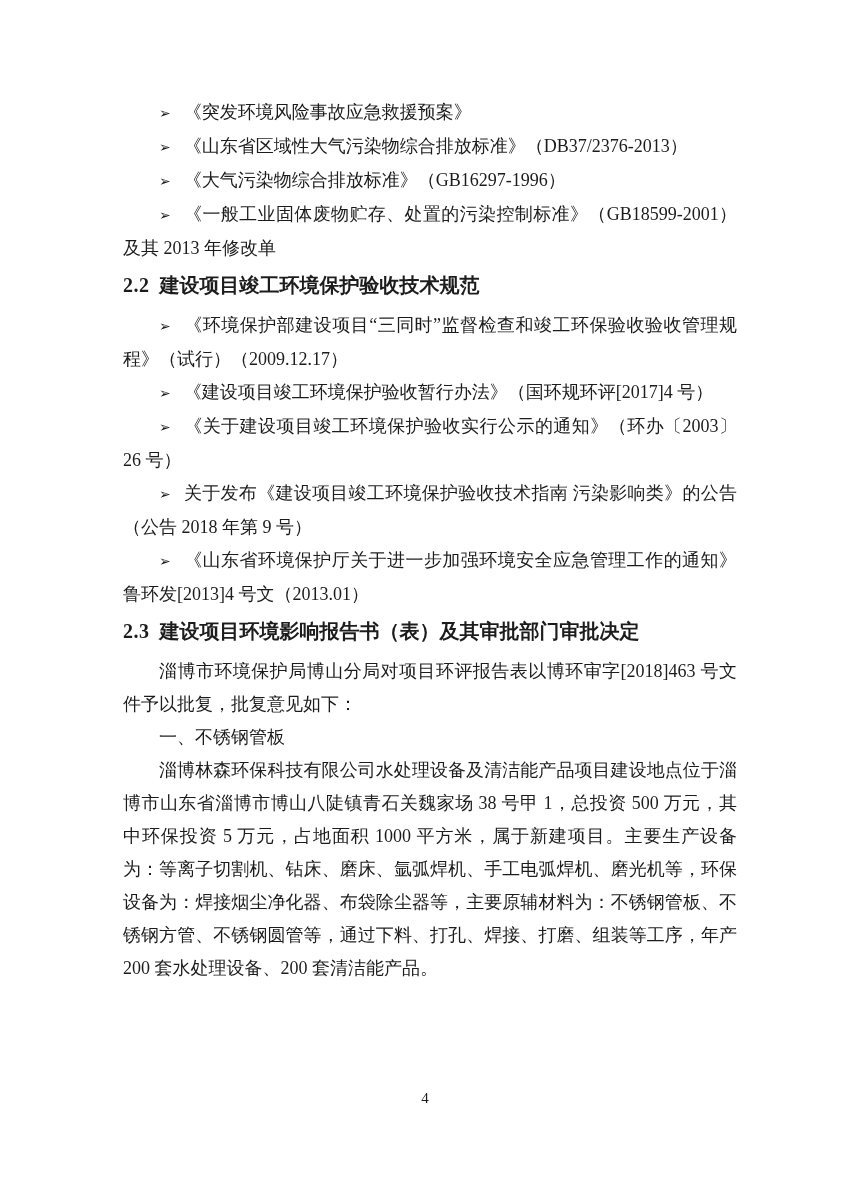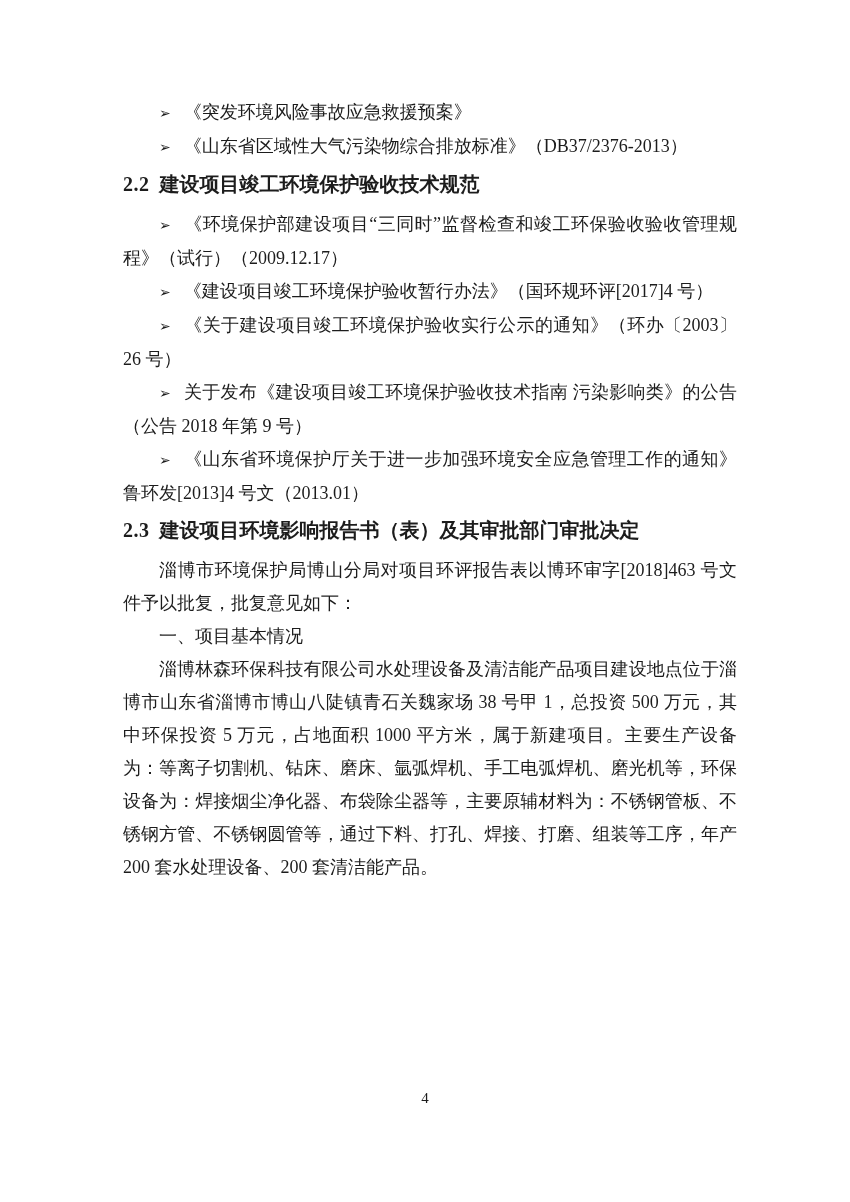--- a/index.html
+++ b/index.html
@@ -57,27 +57,29 @@
     color: #1c1c1c;
   }
 </style>
 </head>
 <body>
 
 <div class="page">
   <div class="doc-body" id="doc-body">
       <p class="para bullet"><span class="arrow">➢</span><span>《突发环境风险事故应急救援预案》</span></p>
       <p class="para bullet"><span class="arrow">➢</span><span>《山东省区域性大气污染物综合排放标准》（DB37/2376-2013）</span></p>
+      <p class="para bullet"><span class="arrow">➢</span><span>《大气污染物综合排放标准》（GB16297-1996）</span></p>
+      <p class="para bullet"><span class="arrow">➢</span><span>《一般工业固体废物贮存、处置的污染控制标准》（GB18599-2001）及其 2013 年修改单</span></p>
       <h2 class="heading"><span class="h-num">2.2</span><span>建设项目竣工环境保护验收技术规范</span></h2>
       <p class="para bullet"><span class="arrow">➢</span><span>《环境保护部建设项目“三同时”监督检查和竣工环保验收验收管理规程》（试行）（2009.12.17）</span></p>
       <p class="para bullet"><span class="arrow">➢</span><span>《建设项目竣工环境保护验收暂行办法》（国环规环评[2017]4 号）</span></p>
       <p class="para bullet"><span class="arrow">➢</span><span>《关于建设项目竣工环境保护验收实行公示的通知》（环办〔2003〕26 号）</span></p>
       <p class="para bullet"><span class="arrow">➢</span><span>关于发布《建设项目竣工环境保护验收技术指南 污染影响类》的公告（公告 2018 年第 9 号）</span></p>
       <p class="para bullet"><span class="arrow">➢</span><span>《山东省环境保护厅关于进一步加强环境安全应急管理工作的通知》鲁环发[2013]4 号文（2013.01）</span></p>
       <h2 class="heading"><span class="h-num">2.3</span><span>建设项目环境影响报告书（表）及其审批部门审批决定</span></h2>
       <p class="para">淄博市环境保护局博山分局对项目环评报告表以博环审字[2018]463 号文件予以批复，批复意见如下：</p>
-      <p class="para">一、项目基本情况</p>
+      <p class="para">一、不锈钢管板</p>
       <p class="para">淄博林森环保科技有限公司水处理设备及清洁能产品项目建设地点位于淄博市山东省淄博市博山八陡镇青石关魏家场 38 号甲 1，总投资 500 万元，其中环保投资 5 万元，占地面积 1000 平方米，属于新建项目。主要生产设备为：等离子切割机、钻床、磨床、氩弧焊机、手工电弧焊机、磨光机等，环保设备为：焊接烟尘净化器、布袋除尘器等，主要原辅材料为：不锈钢管板、不锈钢方管、不锈钢圆管等，通过下料、打孔、焊接、打磨、组装等工序，年产 200 套水处理设备、200 套清洁能产品。</p>
     </div>
   <div class="footer">
     <span>4</span>
   </div>
 </div>
 
 </body></html>

